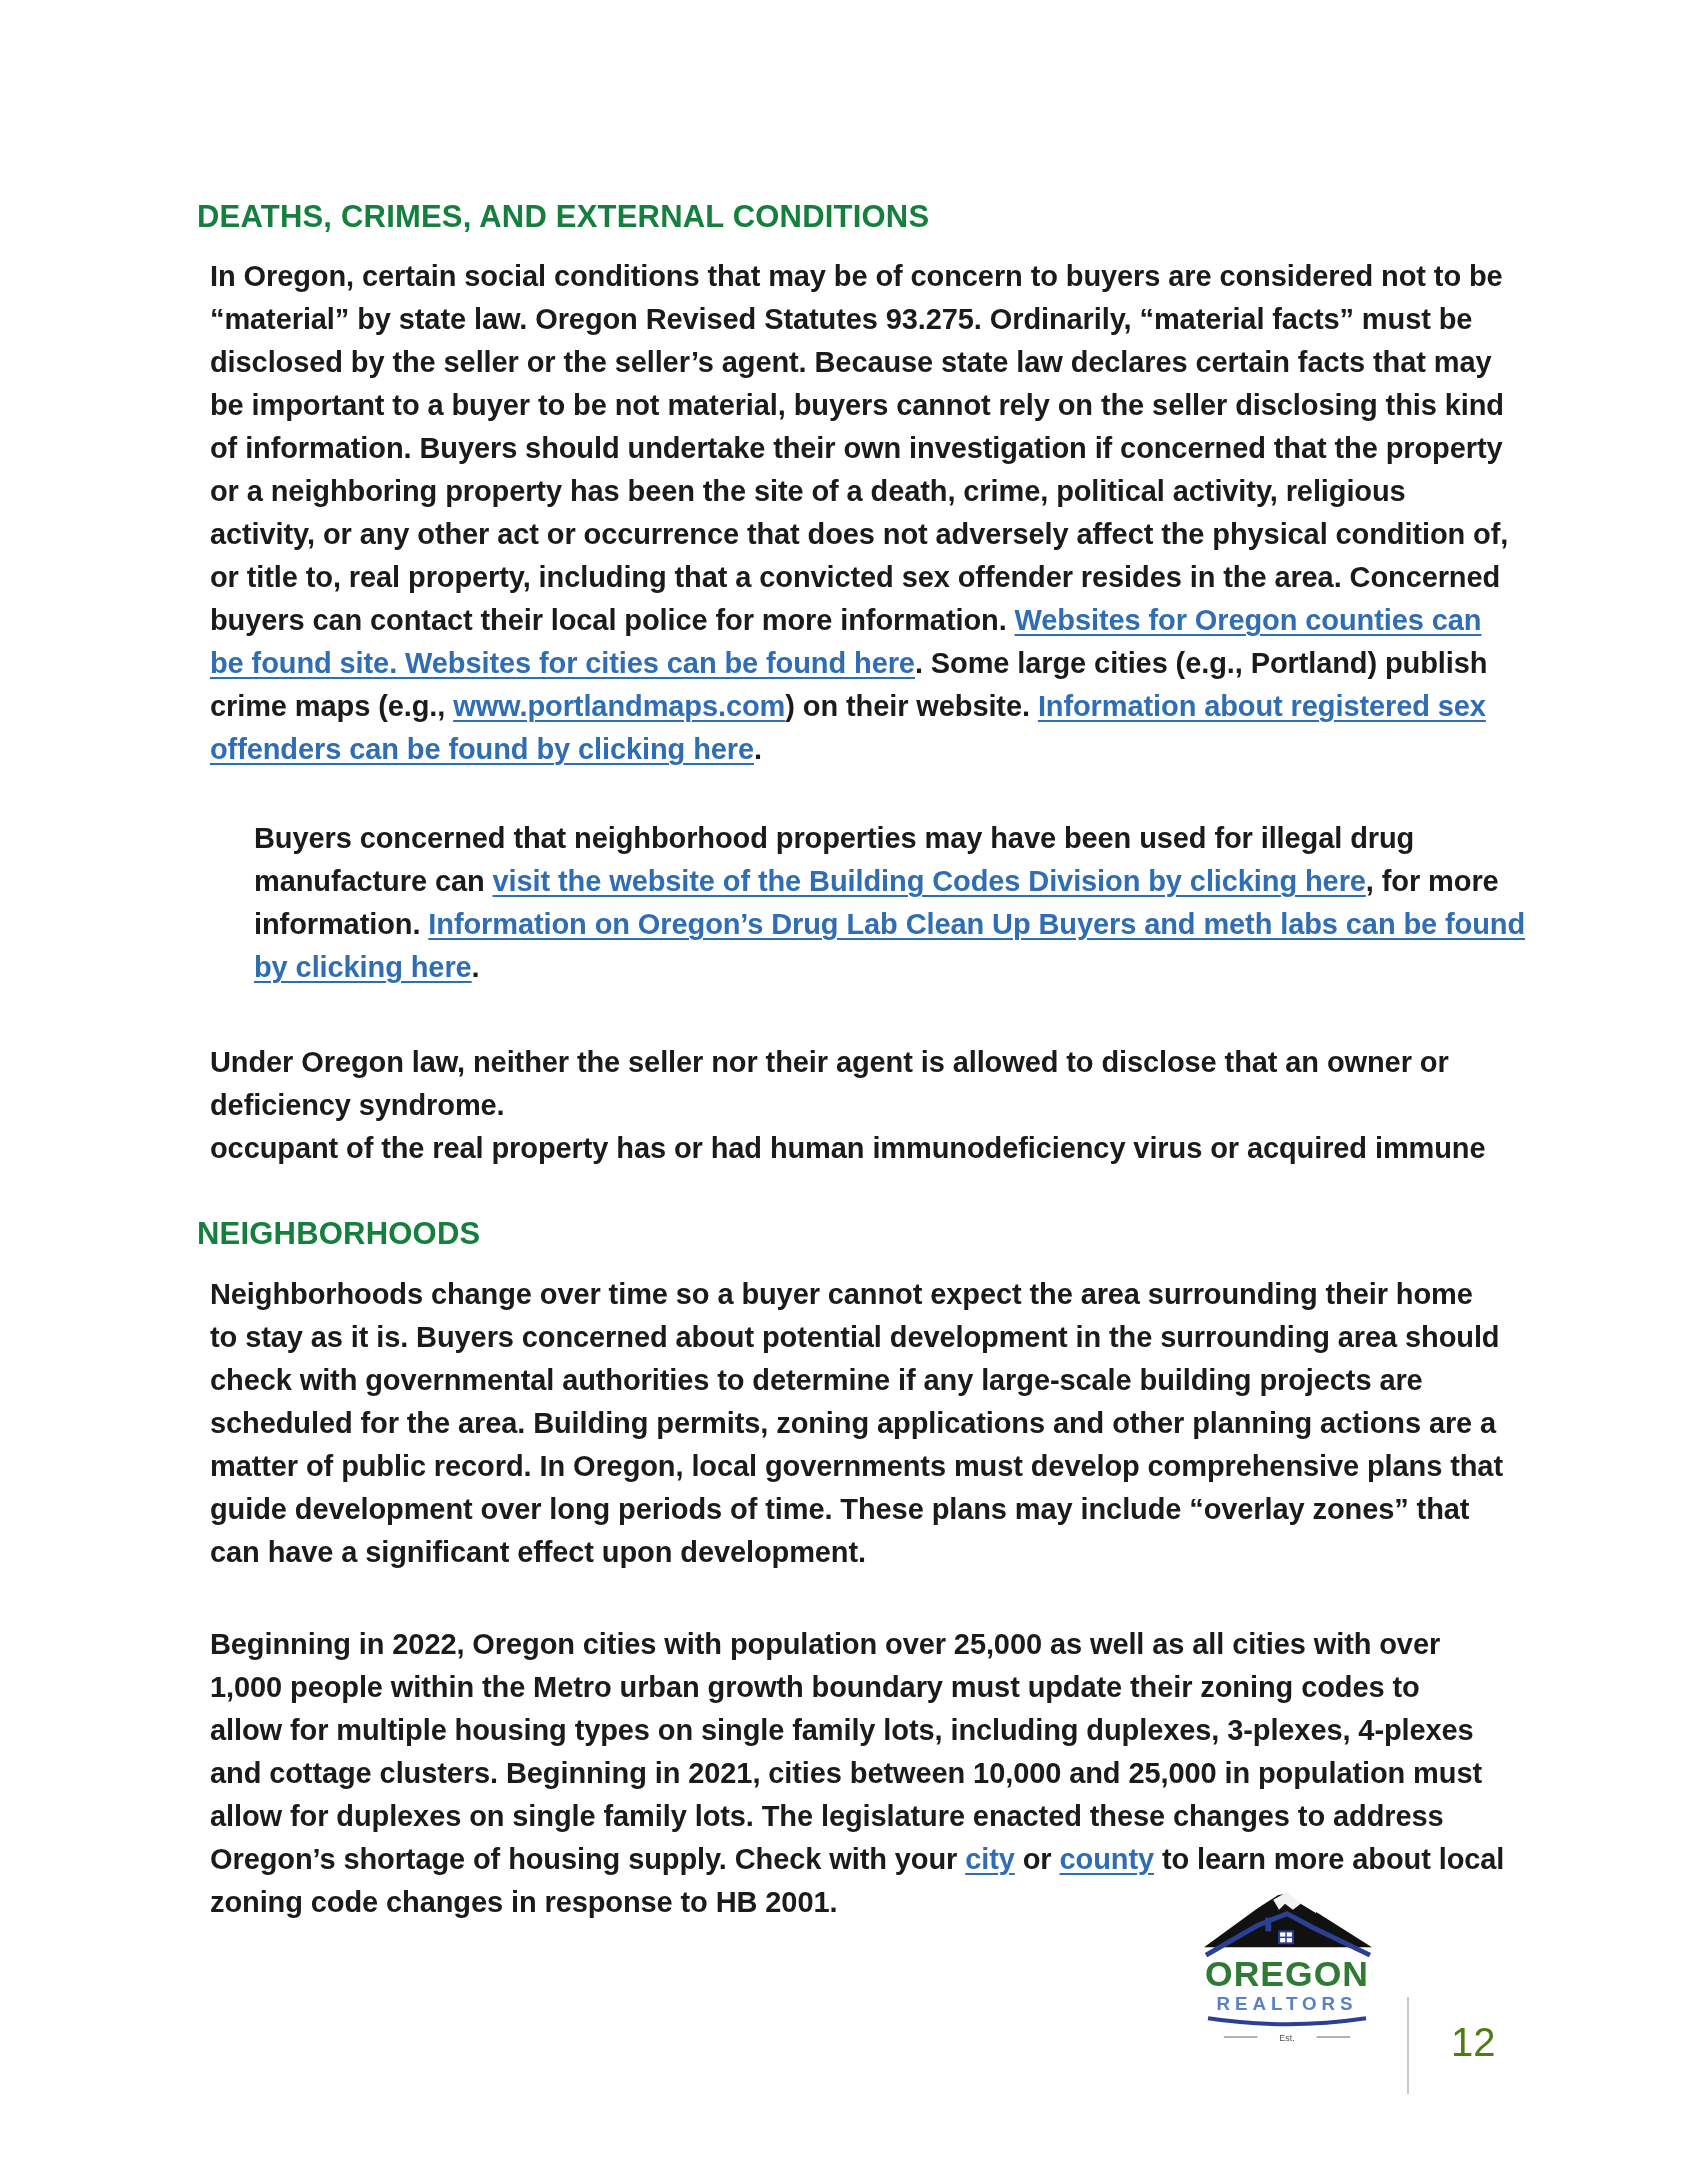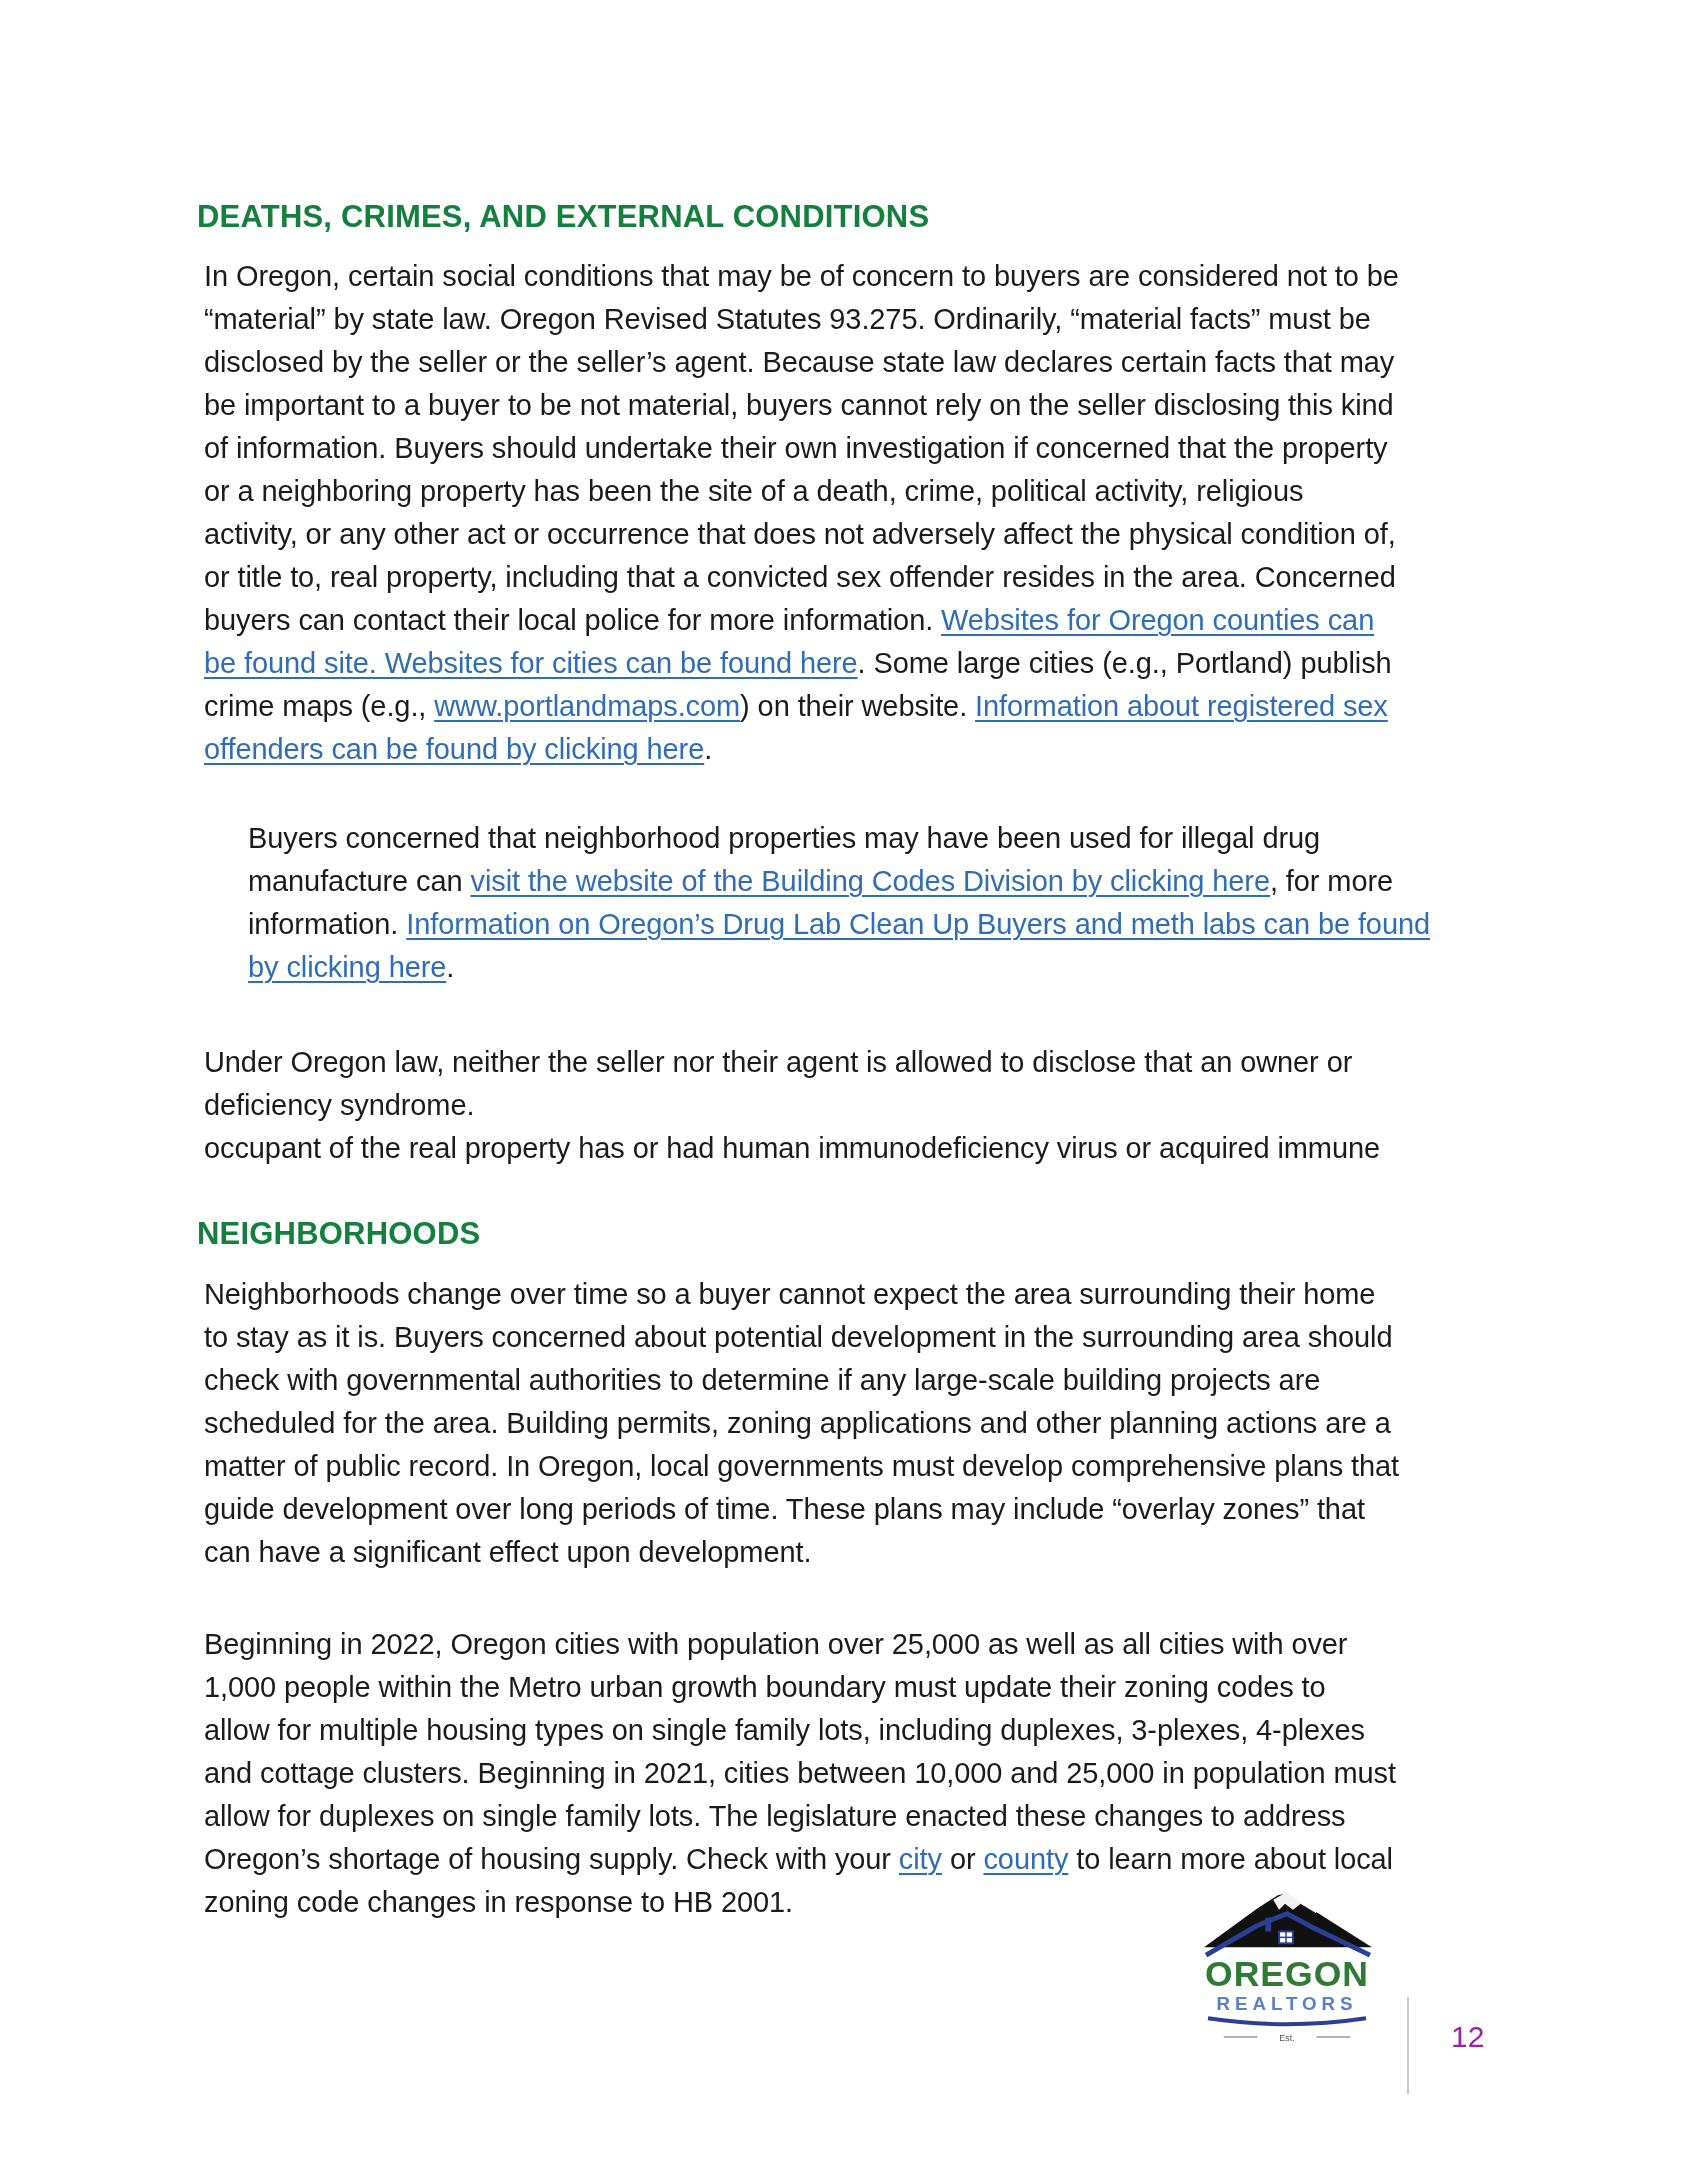--- a/index.html
+++ b/index.html
@@ -1,27 +1,27 @@
 <!DOCTYPE html>
 <html><head>
 <meta charset="utf-8">
 <style>
   html, body { margin: 0; padding: 0; background: #ffffff; }
   body { width: 1683px; height: 2178px; position: relative; overflow: hidden;
          font-family: "Liberation Sans", "DejaVu Sans", sans-serif; color: #1b1b1b; }
   .heading { position: absolute; left: 197px; margin: 0; font-size: 31px; font-weight: bold;
              color: #15803d; letter-spacing: 0.2px; line-height: 36px; }
-  .para { position: absolute; left: 204px; width: 1287px; margin: 0;
-          font-size: 29px; line-height: 43px; letter-spacing: -0.1px; }
+  .para { position: absolute; left: 210px; width: 1287px; margin: 0;
+          font-size: 29px; line-height: 43px; letter-spacing: -0.1px; font-weight: bold; }
   .para .ln { display: block; white-space: nowrap; }
   a.link { color: #2f6db5; text-decoration: underline; text-decoration-thickness: 1.5px;
            text-underline-offset: 4px; }
   .footer-logo { position: absolute; left: 1196px; top: 1886px; width: 183px; height: 158px; }
   .footer-divider { position: absolute; left: 1407px; top: 1997px; width: 2px; height: 97px; background: #c8c8c8; }
-  .page-number { position: absolute; left: 1451px; top: 2020px; font-size: 30px; color: #a21caf;
+  .page-number { position: absolute; left: 1451px; top: 2020px; font-size: 40px; color: #4d7c0f;
                  font-family: "Liberation Sans", sans-serif; }
 </style>
 </head>
 <body>
 
 <h2 class="heading" style="top:199px;">DEATHS, CRIMES, AND EXTERNAL CONDITIONS</h2>
 
 <div class="para" style="top:255px;">
     <span class="ln"><span>In Oregon, certain social conditions that may be of concern to buyers are considered not to be</span></span>
     <span class="ln"><span>“material” by state law. Oregon Revised Statutes 93.275. Ordinarily, “material facts” must be</span></span>

